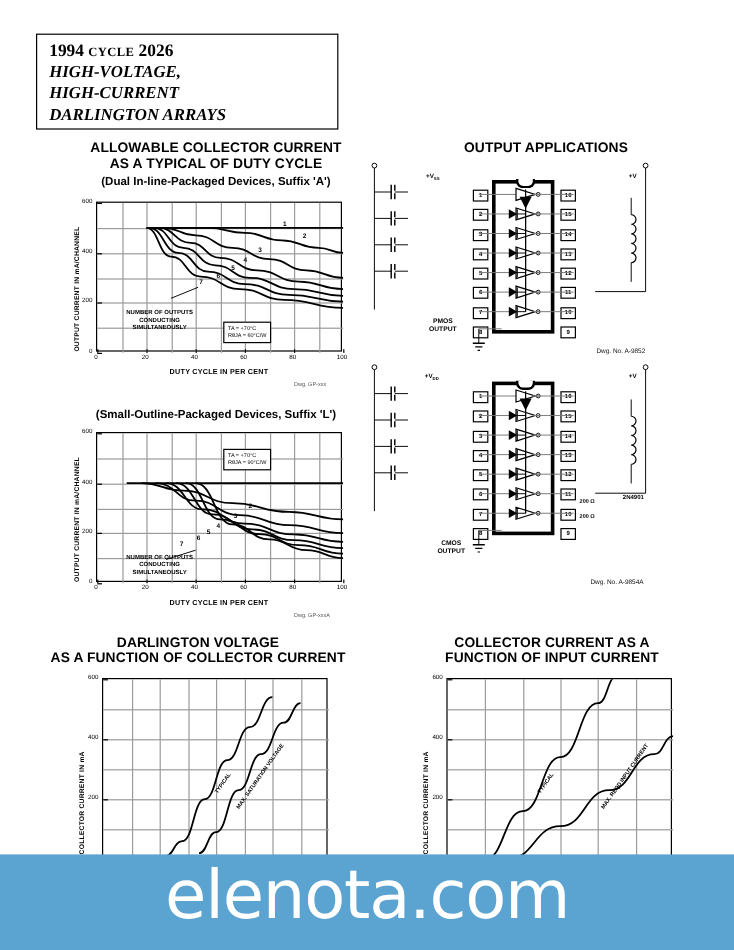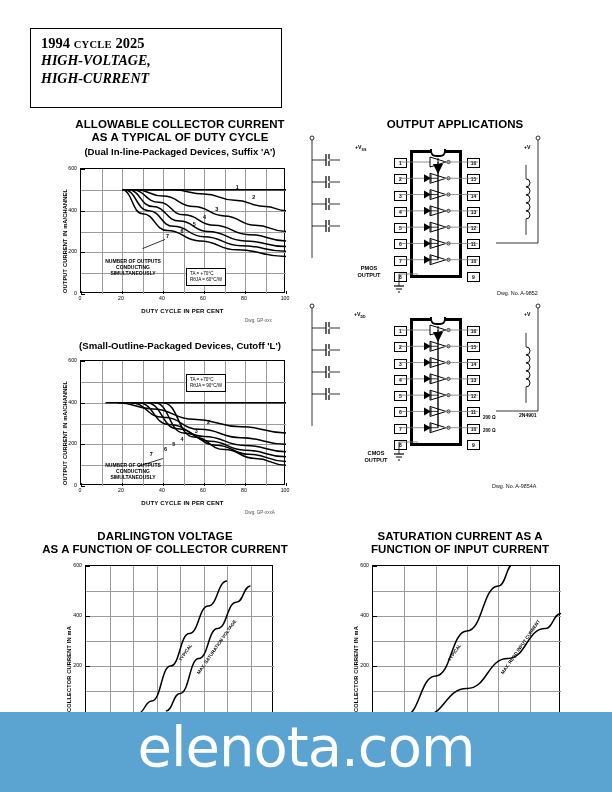--- a/index.html
+++ b/index.html
@@ -65,24 +65,25 @@
   #wm-text{position:absolute;left:0;top:714px;width:612px;text-align:center;
            font-size:56px;color:#fff;font-family:"DejaVu Sans",sans-serif;letter-spacing:-1px;}
 </style>
 </head>
 <body>
 
 <div id="title-box">
   <div class="ln t-line1">
     <span>1994</span>
     <span class="thru">CYCLE</span>
-    <span>2025</span>
+    <span>2026</span>
   </div>
   <div class="ln t-italic" style="top:24px">HIGH-VOLTAGE,</div>
   <div class="ln t-italic" style="top:42px">HIGH-CURRENT</div>
+  <div class="ln t-italic" style="top:60px">DARLINGTON ARRAYS</div>
 </div>
 
 <div class="sec-title" style="left:40px;top:118px;width:280px">ALLOWABLE COLLECTOR CURRENT</div>
 <div class="sec-title" style="left:40px;top:131px;width:280px">AS A TYPICAL OF DUTY CYCLE</div>
 <div class="sub-title" style="left:40px;top:146px;width:280px">(Dual In-line-Packaged Devices, Suffix 'A')</div>
 
 <div class="chart" id="chart1">
   <div class="plot" id="p1" style="left:80px;top:168px;width:205px;height:125px">
       <div class="gl v" style="left: 20.5px; top: 0px; height: 125px;"></div>
       <div class="gl v" style="left: 41px; top: 0px; height: 125px;"></div>
@@ -139,21 +140,21 @@
     <div class="ylab" style="left: 51px; top: 165px;">600</div>
     <div class="curvelab" style="left: 235.8px; top: 183.792px;">1</div>
     <div class="curvelab" style="left: 252.2px; top: 194.208px;">2</div>
     <div class="curvelab" style="left: 215.3px; top: 205.667px;">3</div>
     <div class="curvelab" style="left: 203px; top: 214.417px;">4</div>
     <div class="curvelab" style="left: 192.75px; top: 221.292px;">5</div>
     <div class="curvelab" style="left: 180.45px; top: 227.542px;">6</div>
     <div class="curvelab" style="left: 166.1px; top: 232.75px;">7</div>
   </div>
 
-<div class="sub-title" style="left:40px;top:340px;width:280px">(Small-Outline-Packaged Devices, Cutoff 'L')</div>
+<div class="sub-title" style="left:40px;top:340px;width:280px">(Small-Outline-Packaged Devices, Suffix 'L')</div>
 <div class="chart" id="chart2">
   <div class="plot" id="p2" style="left:80px;top:360px;width:205px;height:125px">
       <div class="gl v" style="left: 20.5px; top: 0px; height: 125px;"></div>
       <div class="gl v" style="left: 41px; top: 0px; height: 125px;"></div>
       <div class="gl v" style="left: 61.5px; top: 0px; height: 125px;"></div>
       <div class="gl v" style="left: 82px; top: 0px; height: 125px;"></div>
       <div class="gl v" style="left: 102.5px; top: 0px; height: 125px;"></div>
       <div class="gl v" style="left: 123px; top: 0px; height: 125px;"></div>
       <div class="gl v" style="left: 143.5px; top: 0px; height: 125px;"></div>
       <div class="gl v" style="left: 164px; top: 0px; height: 125px;"></div>
@@ -508,21 +509,21 @@
     <div class="xlab" style="left: 214px; top: 717px;">1.5</div>
     <div class="xlab" style="left: 261px; top: 717px;">2.0</div>
     <div class="ylab" style="left: 56px; top: 712px;">0</div>
     <div class="ylab" style="left: 56px; top: 662px;">200</div>
     <div class="ylab" style="left: 56px; top: 612px;">400</div>
     <div class="ylab" style="left: 56px; top: 562px;">600</div>
     <div style="position: absolute; left: 181.82px; top: 657px; font-size: 4.6px; font-weight: bold; white-space: nowrap; transform: rotate(-55deg); transform-origin: left bottom;">TYPICAL</div>
     <div style="position: absolute; left: 199.68px; top: 670px; font-size: 4.6px; font-weight: bold; white-space: nowrap; transform: rotate(-55deg); transform-origin: left bottom;">MAX. SATURATION VOLTAGE</div>
   </div>
 
-<div class="sec-title" style="left:320px;top:530px;width:280px">SATURATION CURRENT AS A</div>
+<div class="sec-title" style="left:320px;top:530px;width:280px">COLLECTOR CURRENT AS A</div>
 <div class="sec-title" style="left:320px;top:543px;width:280px">FUNCTION OF INPUT CURRENT</div>
 <div class="chart" id="chart4">
   <div class="plot" id="p4" style="left:372px;top:565px;width:188px;height:150px">
       <div class="gl v" style="left: 31.3333px; top: 0px; height: 150px;"></div>
       <div class="gl v" style="left: 62.6667px; top: 0px; height: 150px;"></div>
       <div class="gl v" style="left: 94px; top: 0px; height: 150px;"></div>
       <div class="gl v" style="left: 125.333px; top: 0px; height: 150px;"></div>
       <div class="gl v" style="left: 156.667px; top: 0px; height: 150px;"></div>
       <div class="gl h" style="top: 25px; left: 0px; width: 188px;"></div>
       <div class="gl h" style="top: 50px; left: 0px; width: 188px;"></div>

